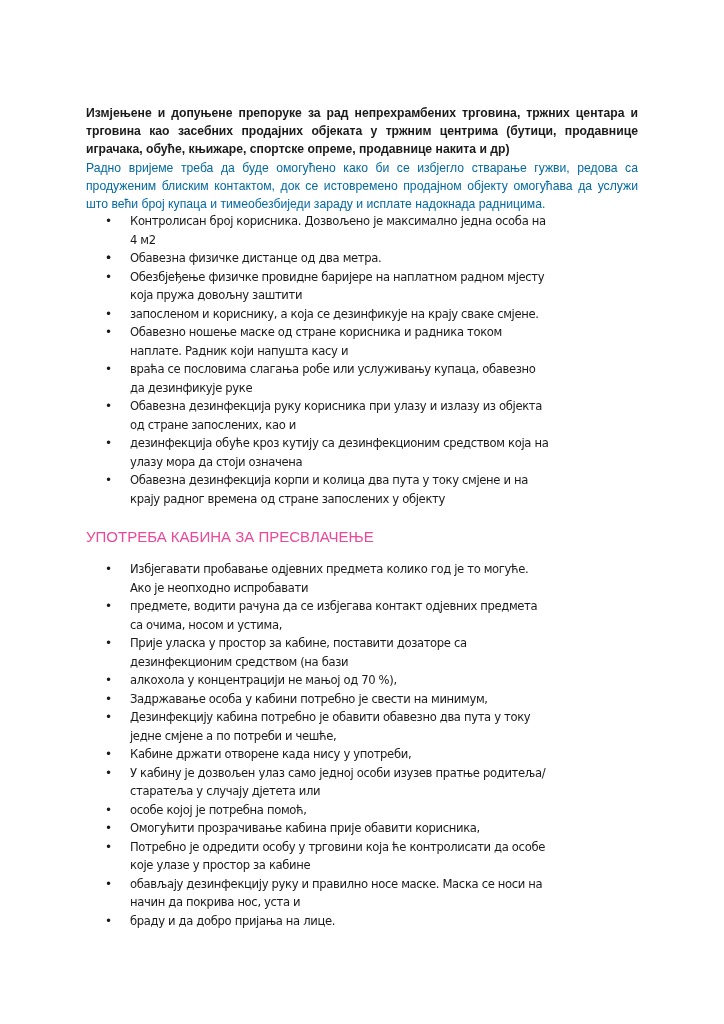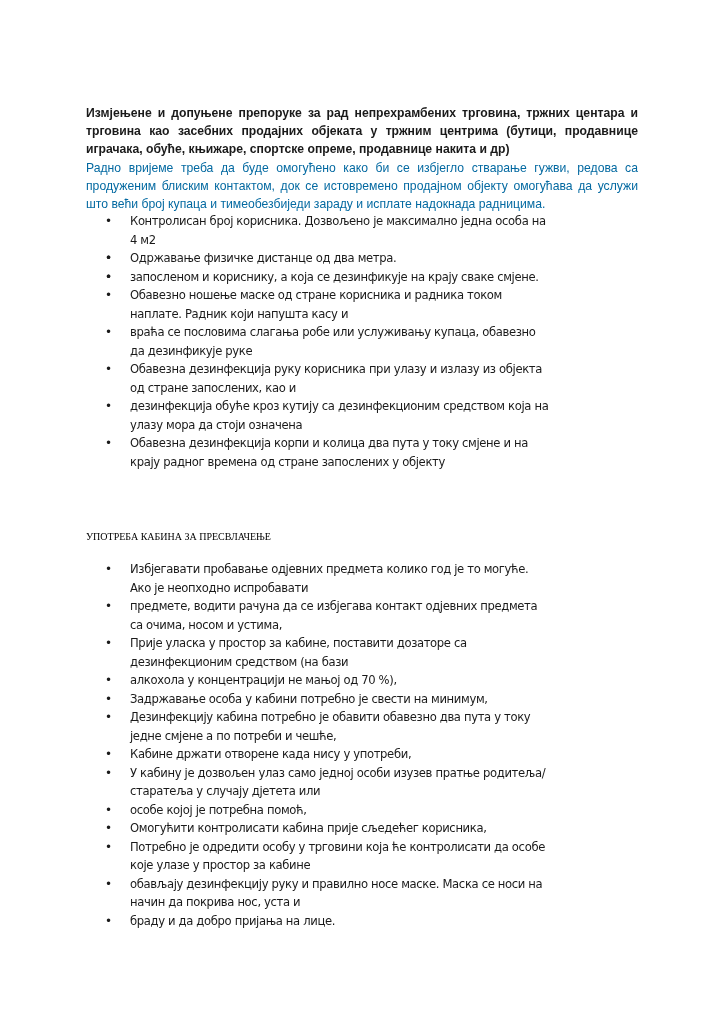--- a/index.html
+++ b/index.html
@@ -1,57 +1,57 @@
 <!DOCTYPE html>
 <html><head>
 <meta charset="utf-8">
 <style>
   html, body { margin:0; padding:0; background:#ffffff; }
   body { width:724px; height:1024px; position:relative; overflow:hidden; color:#111; }
   .page { position:absolute; left:0; top:16px; width:724px; height:1024px; background:#fff; }
   .title { position:absolute; left:86px; top:88px; width:552px; font-family:"Liberation Sans", sans-serif; font-weight:bold; font-size:12.2px; line-height:18px; text-align:justify; text-align-last:left; color:#1a1a1a; }
   .intro { position:absolute; left:86px; top:143px; width:552px; font-family:"Liberation Sans", sans-serif; font-size:12.2px; line-height:18px; text-align:justify; color:#0369a1; }
-  .section { position:absolute; left:86px; top:512px; font-family:Liberation Serif, serif; font-size:10px; line-height:18px; color:#000000; }
+  .section { position:absolute; left:86px; top:512px; font-family:Liberation Sans, sans-serif; font-size:15px; line-height:18px; color:#ec4899; }
   ul.list { position:absolute; left:0; margin:0; padding:0; list-style:none; width:724px; }
   ul.list li { position:relative; padding-left:130px; width:420px; font-family:"DejaVu Sans", sans-serif; font-size:11.6px; line-height:18.5px; color:#1a1a1a; letter-spacing:-0.35px; }
   ul.list li .bullet { position:absolute; left:105px; top:0; font-size:12px; }
   #list1 { top:196px; }
   #list2 { top:544px; }
   ul.list li { margin:0; }
 </style>
 </head>
 <body>
 
 <div class="page">
   <div class="title">Измјењене и допуњене препоруке за рад непрехрамбених трговина, тржних центара и трговина као засебних продајних објеката у тржним центрима (бутици, продавнице играчака, обуће, књижаре, спортске опреме, продавнице накита и др)</div>
   <div class="intro">Радно вријеме треба да буде омогућено како би се избјегло стварање гужви, редова са продуженим блиским контактом, док се истовремено продајном објекту омогућава да услужи што већи број купаца и тимеобезбиједи зараду и исплате надокнада радницима.</div>
 
   <ul class="list" id="list1">
       <li><span class="bullet">•</span><span>Контролисан број корисника. Дозвољено је максимално једна особа на 4 м2</span></li>
       <li><span class="bullet">•</span></li>
-      <li><span class="bullet">•</span><span>Одржавање физичке дистанце од два метра.</span></li>
-      <li><span class="bullet">•</span></li>
+      <li><span class="bullet">•</span><span>Обавезна физичке дистанце од два метра.</span></li>
+      <li><span class="bullet">•</span><span>Обезбјеђење физичке провидне баријере на наплатном радном мјесту која пружа довољну заштити</span></li>
       <li><span class="bullet">•</span><span>запосленом и кориснику, а која се дезинфикује на крају сваке смјене.</span></li>
       <li><span class="bullet">•</span><span>Обавезно ношење маске од стране корисника и радника током наплате. Радник који напушта касу и</span></li>
       <li><span class="bullet">•</span><span>враћа се пословима слагања робе или услуживању купаца, обавезно да дезинфикује руке</span></li>
       <li><span class="bullet">•</span><span>Обавезна дезинфекција руку корисника при улазу и излазу из објекта од стране запослених, као и</span></li>
       <li><span class="bullet">•</span><span>дезинфекција обуће кроз кутију са дезинфекционим средством која на улазу мора да стоји означена</span></li>
       <li><span class="bullet">•</span><span>Обавезна дезинфекција корпи и колица два пута у току смјене и на крају радног времена од стране запослених у објекту</span></li>
     </ul>
 
   <div class="section">УПОТРЕБА КАБИНА ЗА ПРЕСВЛАЧЕЊЕ</div>
 
   <ul class="list" id="list2">
       <li><span class="bullet">•</span><span>Избјегавати пробавање одјевних предмета колико год је то могуће. Ако је неопходно испробавати</span></li>
       <li><span class="bullet">•</span><span>предмете, водити рачуна да се избјегава контакт одјевних предмета са очима, носом и устима,</span></li>
       <li><span class="bullet">•</span><span>Прије уласка у простор за кабине, поставити дозаторе са дезинфекционим средством (на бази</span></li>
       <li><span class="bullet">•</span><span>алкохола у концентрацији не мањој од 70 %),</span></li>
       <li><span class="bullet">•</span><span>Задржавање особа у кабини потребно је свести на минимум,</span></li>
       <li><span class="bullet">•</span><span>Дезинфекцију кабина потребно је обавити обавезно два пута у току једне смјене а по потреби и чешће,</span></li>
       <li><span class="bullet">•</span><span>Кабине држати отворене када нису у употреби,</span></li>
       <li><span class="bullet">•</span><span>У кабину је дозвољен улаз само једној особи изузев пратње родитеља/старатеља у случају дјетета или</span></li>
       <li><span class="bullet">•</span><span>особе којој је потребна помоћ,</span></li>
-      <li><span class="bullet">•</span><span>Омогућити контролисати кабина прије сљедећег корисника,</span></li>
+      <li><span class="bullet">•</span><span>Омогућити прозрачивање кабина прије обавити корисника,</span></li>
       <li><span class="bullet">•</span><span>Потребно је одредити особу у трговини која ће контролисати да особе које улазе у простор за кабине</span></li>
       <li><span class="bullet">•</span><span>обављају дезинфекцију руку и правилно носе маске. Маска се носи на начин да покрива нос, уста и</span></li>
       <li><span class="bullet">•</span><span>браду и да добро пријања на лице.</span></li>
     </ul>
 </div>
 
 </body></html>

